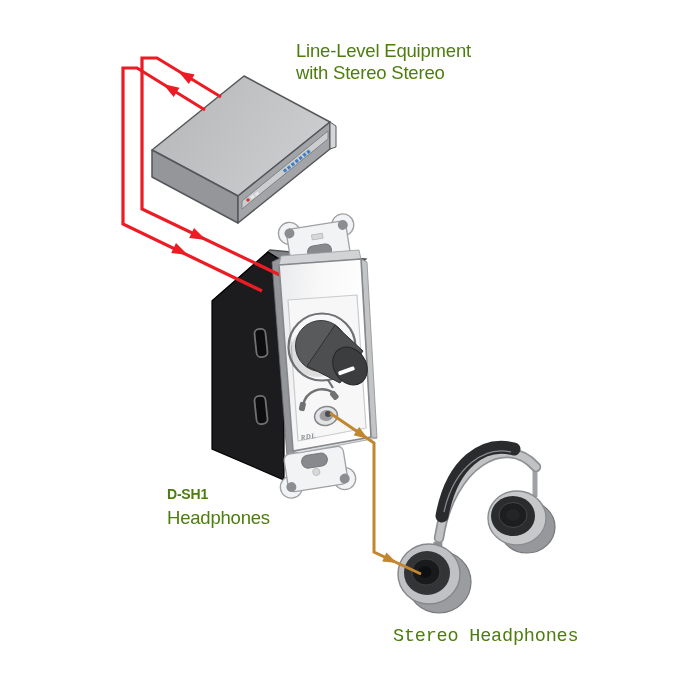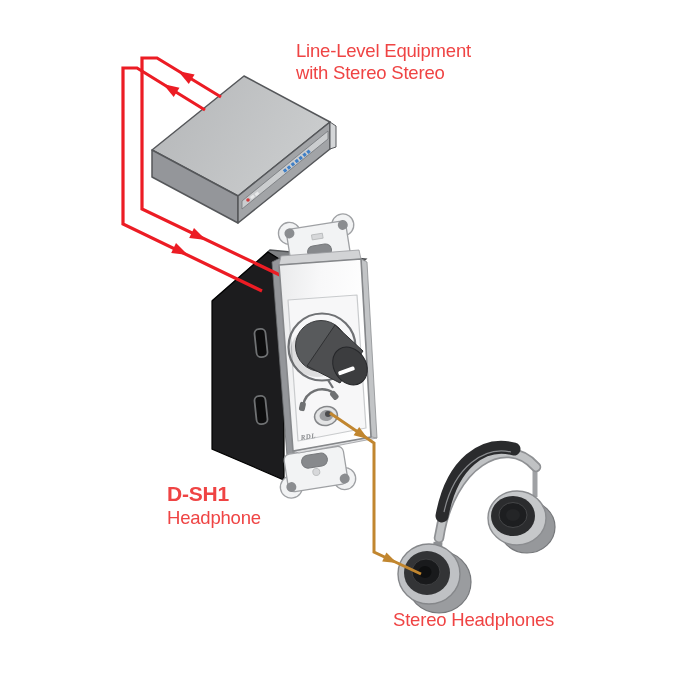--- a/index.html
+++ b/index.html
@@ -1,20 +1,20 @@
 <!DOCTYPE html>
 <html><head>
 <meta charset="utf-8">
 <style>
   html,body{margin:0;padding:0;background:#ffffff;}
   #stage{position:relative;width:681px;height:681px;background:#fff;overflow:hidden;
          font-family:"Liberation Sans", sans-serif;color:#231f20;}
   #art{position:absolute;left:0;top:0;}
-  .lbl{position:absolute;letter-spacing:-0.2px;line-height:22px;font-size:18.5px;color:#ef4444;}
-  .lbl .model{font-size:21px;font-weight:bold;line-height:26px;display:block;}
+  .lbl{position:absolute;letter-spacing:-0.2px;line-height:22px;font-size:18.5px;color:#4d7c0f;}
+  .lbl .model{font-size:14px;font-weight:bold;line-height:26px;display:block;}
 </style>
 </head>
 <body>
 
 <div id="stage">
 
   <svg id="art" width="681" height="681" viewBox="0 0 681 681" xmlns="http://www.w3.org/2000/svg">
 
     <defs>
       <linearGradient id="plateGrad" x1="0" y1="0" x2="1" y2="0.2">
@@ -169,18 +169,18 @@
     </g>
   </svg>
 
   <div class="lbl" style="left:296px;top:40px;">
     <div>Line-Level Equipment</div>
     <div>with Stereo Stereo</div>
   </div>
 
   <div class="lbl" style="left:167px;top:481px;">
     <span class="model">D-SH1</span>
-    <div>Headphone</div>
+    <div>Headphones</div>
   </div>
 
-  <div class="lbl" style="left:393px;top:609px;">Stereo Headphones</div>
+  <div class="lbl" style="left:393px;top:626px;font-family:Liberation Mono, monospace;">Stereo Headphones</div>
 
 </div>
 
 </body></html>

